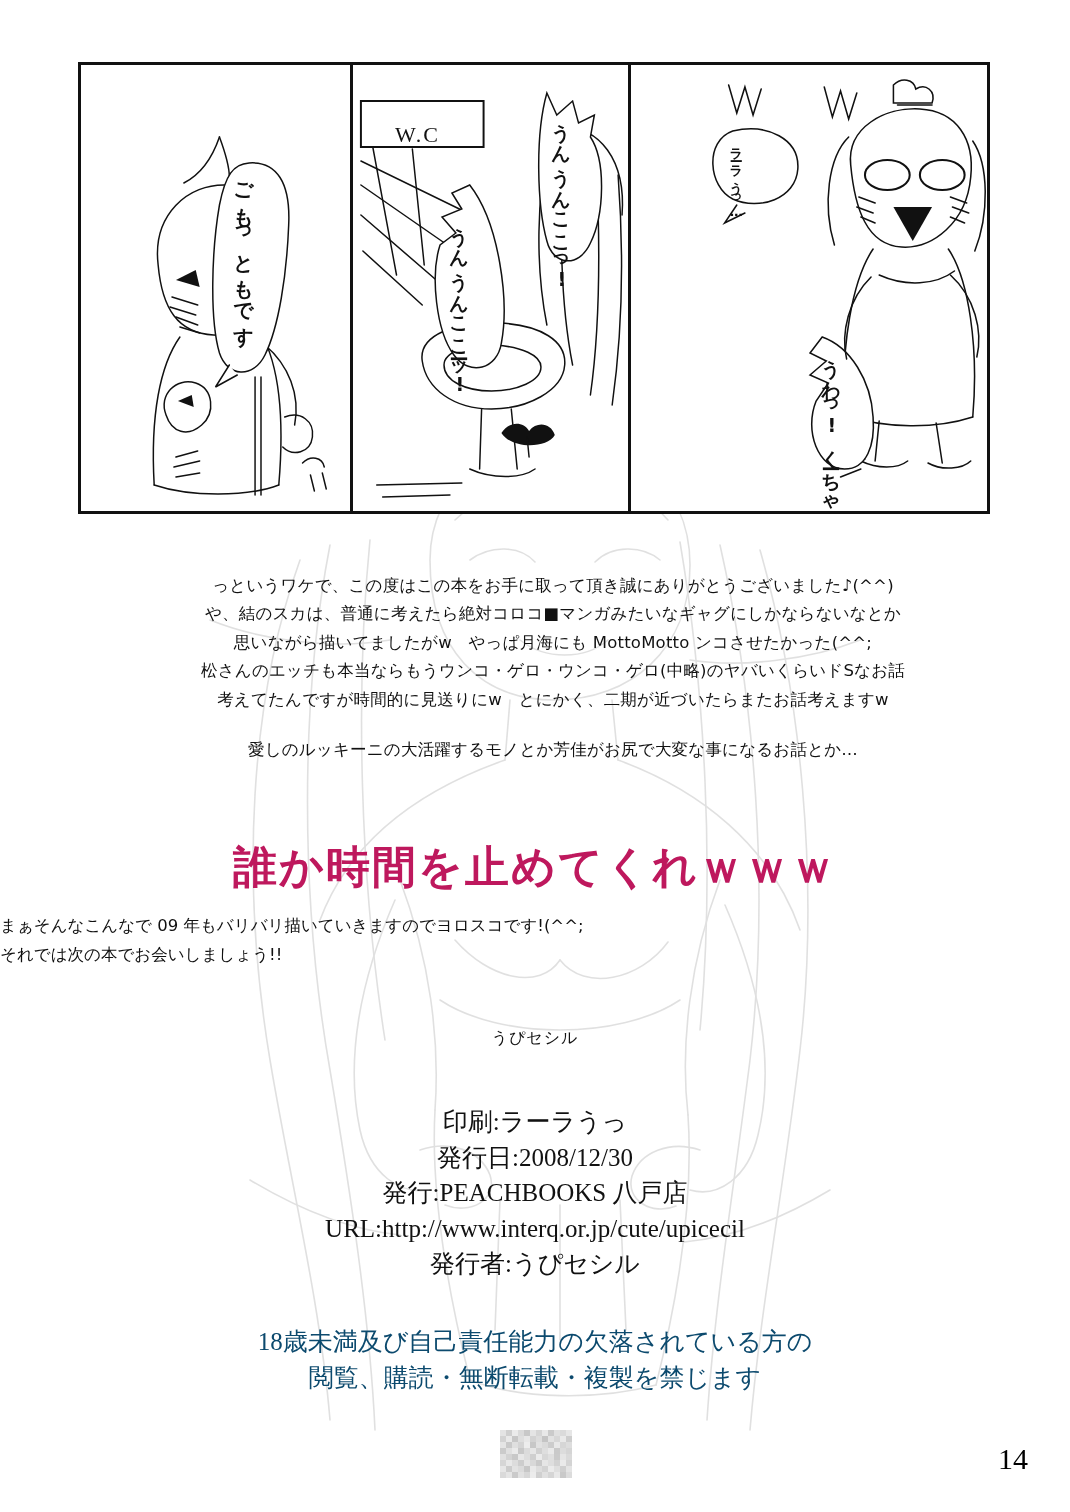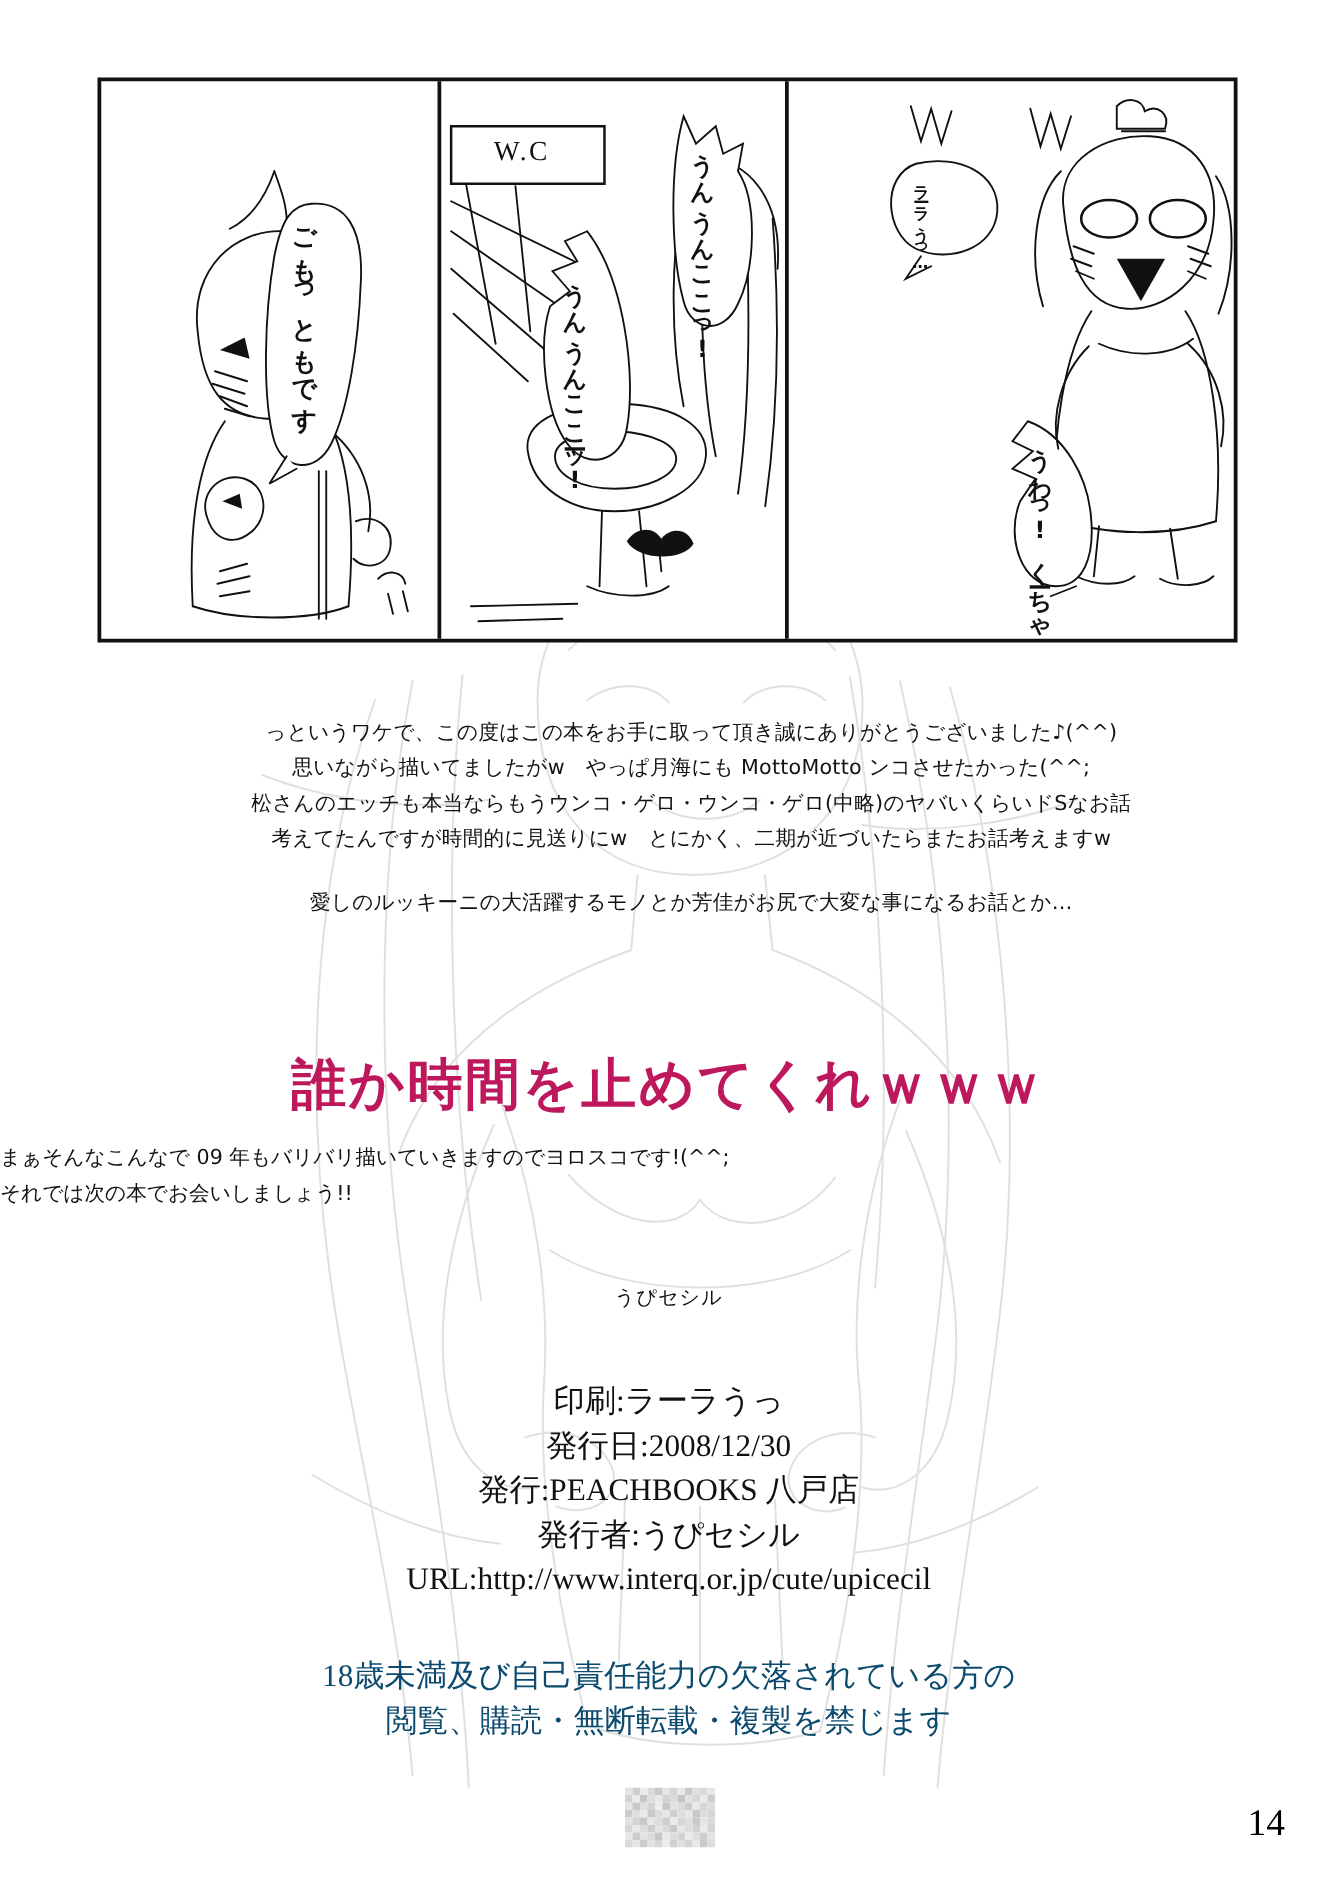--- a/index.html
+++ b/index.html
@@ -294,21 +294,21 @@
 
         <path d="M196 28 L 206 50 L 222 36 L 228 58 L 244 50 L 240 72
                  C 256 96, 254 150, 240 178 C 228 204, 202 200, 196 176
                  C 186 140, 184 70, 196 28 Z" fill="#fff" stroke="#111"></path>
 
         <path d="M118 120 L 100 128 L 110 144 L 90 152 L 104 168 L 88 180
                  C 78 210, 84 266, 102 290 C 118 312, 146 304, 150 278
                  C 158 236, 148 158, 118 120 Z" fill="#fff" stroke="#111"></path>
       </g>
     </svg>
-    <div class="bubble-text horiz" style="left:42px; top:44px; font-family:'Liberation Serif', serif; font-size:22px; font-weight:normal; letter-spacing:2px;">W.C</div>
+    <div class="bubble-text horiz" style="left:42px; top:58px; font-family:'Liberation Serif', serif; font-size:22px; font-weight:normal; letter-spacing:2px;">W.C</div>
     <div class="bubble-text" style="left:198px; top:44px; font-size:19px;">うんうんここっ!</div>
     <div class="bubble-text" style="left:96px; top:148px; font-size:19px;">うんうんここーッ!</div>
   </div>
 
   <div class="comic-panel panel-3">
     <svg class="panel-svg" viewBox="0 0 350 446" preserveAspectRatio="none">
       <g fill="none" stroke="#111" stroke-width="1.5" stroke-linecap="round">
 
         <path d="M96 20 L 104 48 L 112 22 L 120 50 L 128 24"></path>
         <path d="M190 22 L 198 52 L 206 26 L 214 54 L 222 28"></path>
@@ -358,42 +358,43 @@
         <path d="M236 212 C 214 234, 206 268, 212 294"></path>
       </g>
     </svg>
     <div class="bubble-text" style="left:98px; top:74px; font-size:13px;">ラーラうっ…</div>
     <div class="bubble-text" style="left:190px; top:280px; font-size:19px;">うわっ!くーちゃん!</div>
   </div>
 </div>
 
 <div class="afterword">
   <p>っというワケで、この度はこの本をお手に取って頂き誠にありがとうございました♪(^^)</p>
+  <p>や、結のスカは、普通に考えたら絶対コロコ■マンガみたいなギャグにしかならないなとか</p>
   <p>思いながら描いてましたがw　やっぱ月海にも MottoMotto ンコさせたかった(^^;</p>
   <p>松さんのエッチも本当ならもうウンコ・ゲロ・ウンコ・ゲロ(中略)のヤバいくらいドSなお話</p>
   <p>考えてたんですが時間的に見送りにw　とにかく、二期が近づいたらまたお話考えますw</p>
   <div class="para-gap"></div>
   <p>愛しのルッキーニの大活躍するモノとか芳佳がお尻で大変な事になるお話とか…</p>
 </div>
 
 <div class="headline">誰か時間を止めてくれｗｗｗ</div>
 
 <div class="sub-note">
   <p style="margin:0;">まぁそんなこんなで 09 年もバリバリ描いていきますのでヨロスコです!(^^;</p>
   <p style="margin:0;">それでは次の本でお会いしましょう!!</p>
 </div>
 
 <div class="signature">うぴセシル</div>
 
 <div class="colophon">
   <div>印刷:ラーラうっ</div>
   <div>発行日:2008/12/30</div>
   <div>発行:PEACHBOOKS 八戸店</div>
+  <div>URL:http://www.interq.or.jp/cute/upicecil</div>
   <div>発行者:うぴセシル</div>
-  <div>URL:http://www.interq.or.jp/cute/upicecil</div>
 </div>
 
 <div class="warning">
   <div>18歳未満及び自己責任能力の欠落されている方の</div>
   <div>閲覧、購読・無断転載・複製を禁じます</div>
 </div>
 
 <svg class="censor-bar" viewBox="0 0 12 8" preserveAspectRatio="none">
   <g>
     <rect x="0" y="0" width="1" height="1" fill="#cfcfcf"></rect>

